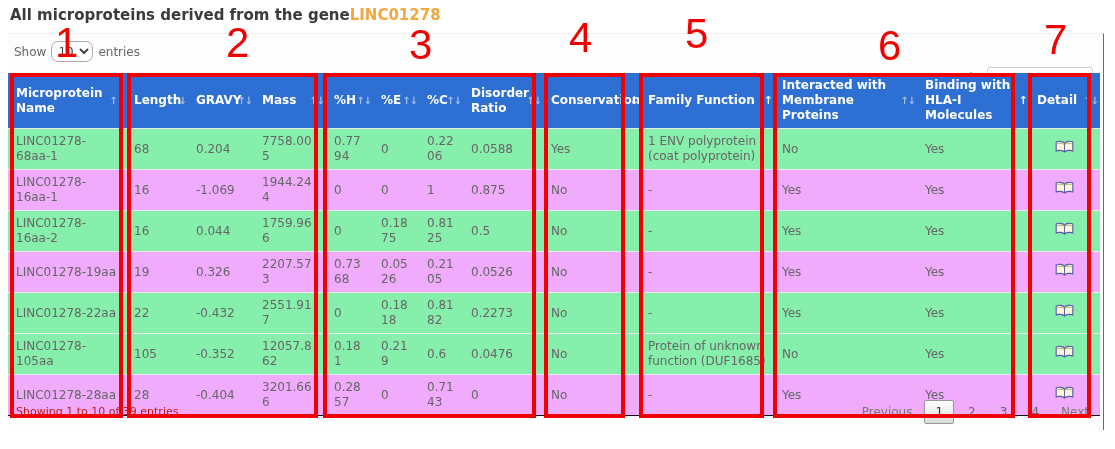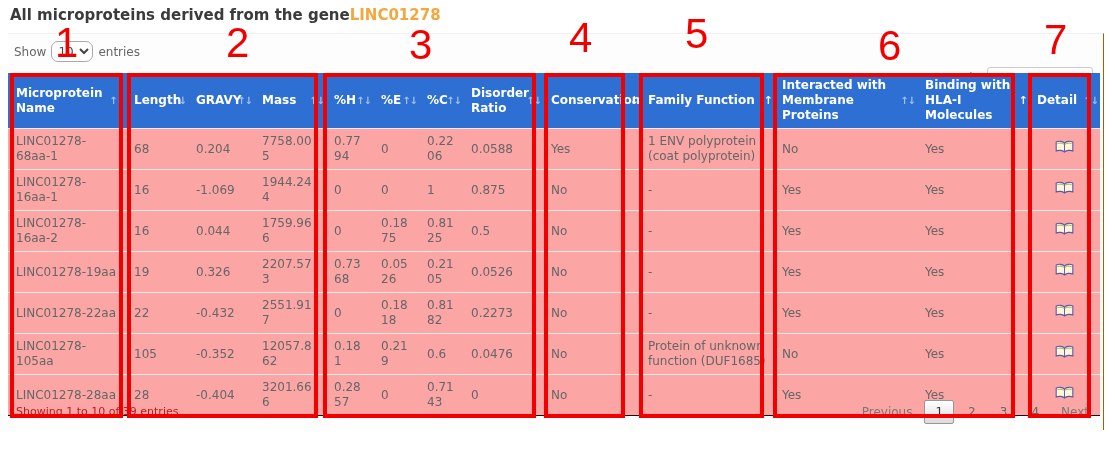--- a/index.html
+++ b/index.html
@@ -55,22 +55,22 @@
   }
   .sort {
     position: absolute; right: 2px; top: 50%; transform: translateY(-50%);
     font-size: 10px; letter-spacing: -1px; color: rgba(255,255,255,.55);
   }
   .sort.up, .sort.down { color: rgba(255,255,255,.95); font-size: 11px; }
   table.datatable tbody td {
     padding: 5px 8px; border-top: 1px solid #e9e9e9;
     vertical-align: middle; line-height: 1.25; word-wrap: break-word;
   }
-  table.datatable tbody tr.odd { background: #fca5a5; }
-  table.datatable tbody tr { background: #fca5a5; }
+  table.datatable tbody tr.odd { background: #86efac; }
+  table.datatable tbody tr { background: #f0abfc; }
   th.center, td.center { text-align: center; }
 
   .table-info {
     position: absolute; left: 8px; top: 371px; font-size: 11px; color: #b91c1c;
   }
   .pagination {
     position: absolute; right: 4px; top: 366px;
     display: flex; align-items: center; font-size: 12px; color: #777;
   }
   .page-nav { padding: 4px 10px; color: #777; cursor: pointer; }

